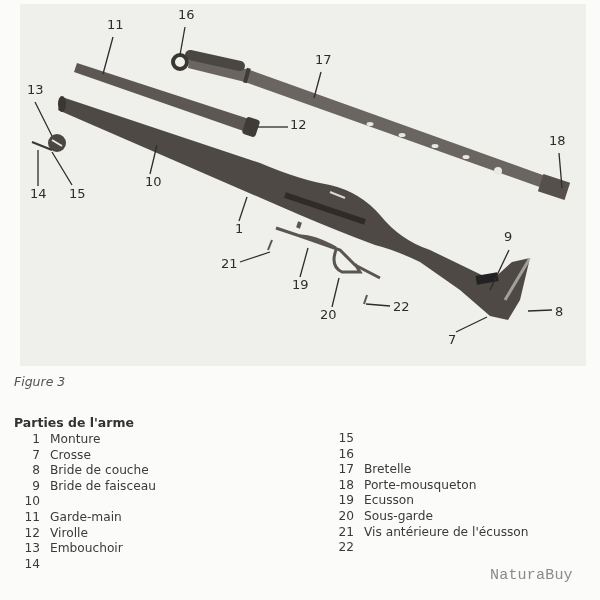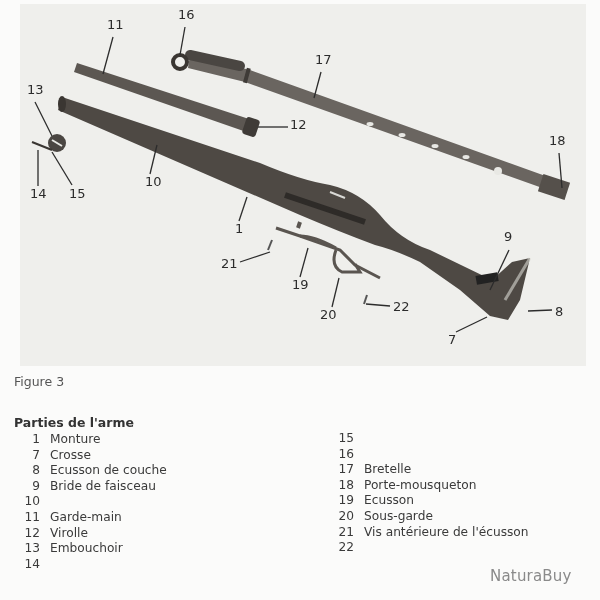--- a/index.html
+++ b/index.html
@@ -13,33 +13,34 @@
   .photo {
     position: absolute; left: 20px; top: 4px; width: 566px; height: 362px;
     background: #efefec;
   }
   .photo svg { position: absolute; left: 0; top: 0; }
   .callout {
     position: absolute; font-size: 13px; color: #2c2c2c;
     font-family: "DejaVu Sans", sans-serif; line-height: 1;
   }
   .caption {
-    position: absolute; left: 14px; top: 374px; font-size: 12.5px; color: #555;
+    position: absolute; left: 14px; top: 374px; font-size: 12.5px; color: #555; font-style: italic;
   }
   .section-title {
     position: absolute; left: 14px; top: 415px; font-size: 12.5px; font-weight: bold; color: #333;
   }
   .parts-col { position: absolute; top: 432px; }
   .parts-col.left { left: 14px; }
   .parts-col.right { left: 328px; top: 431px; }
   .part-row { display: flex; font-size: 12.2px; line-height: 15.6px; color: #3a3a3a; }
   .part-num { width: 26px; text-align: right; padding-right: 10px; flex: none; }
   .watermark {
     position: absolute; left: 490px; top: 567px; font-size: 15px; color: #8a8a8a;
     letter-spacing: 0.2px;
+    font-family: Liberation Mono, monospace;
   }
 </style>
 </head>
 <body>
 
 <div class="photo">
   <svg width="566" height="362" viewBox="20 4 566 362">
 
     <g>
       <path d="M190 55 L250 70 L565 183 L562 195 L245 82 L188 68 Z" fill="#6a6560"></path>
@@ -132,21 +133,21 @@
   <div class="part-row">
       <span class="part-num">1</span>
       <span>Monture</span>
     </div>
   <div class="part-row">
       <span class="part-num">7</span>
       <span>Crosse</span>
     </div>
   <div class="part-row">
       <span class="part-num">8</span>
-      <span>Ecusson de couche</span>
+      <span>Bride de couche</span>
     </div>
   <div class="part-row">
       <span class="part-num">9</span>
       <span>Bride de faisceau</span>
     </div>
   <div class="part-row">
       <span class="part-num">10</span>
     </div>
   <div class="part-row">
       <span class="part-num">11</span>

